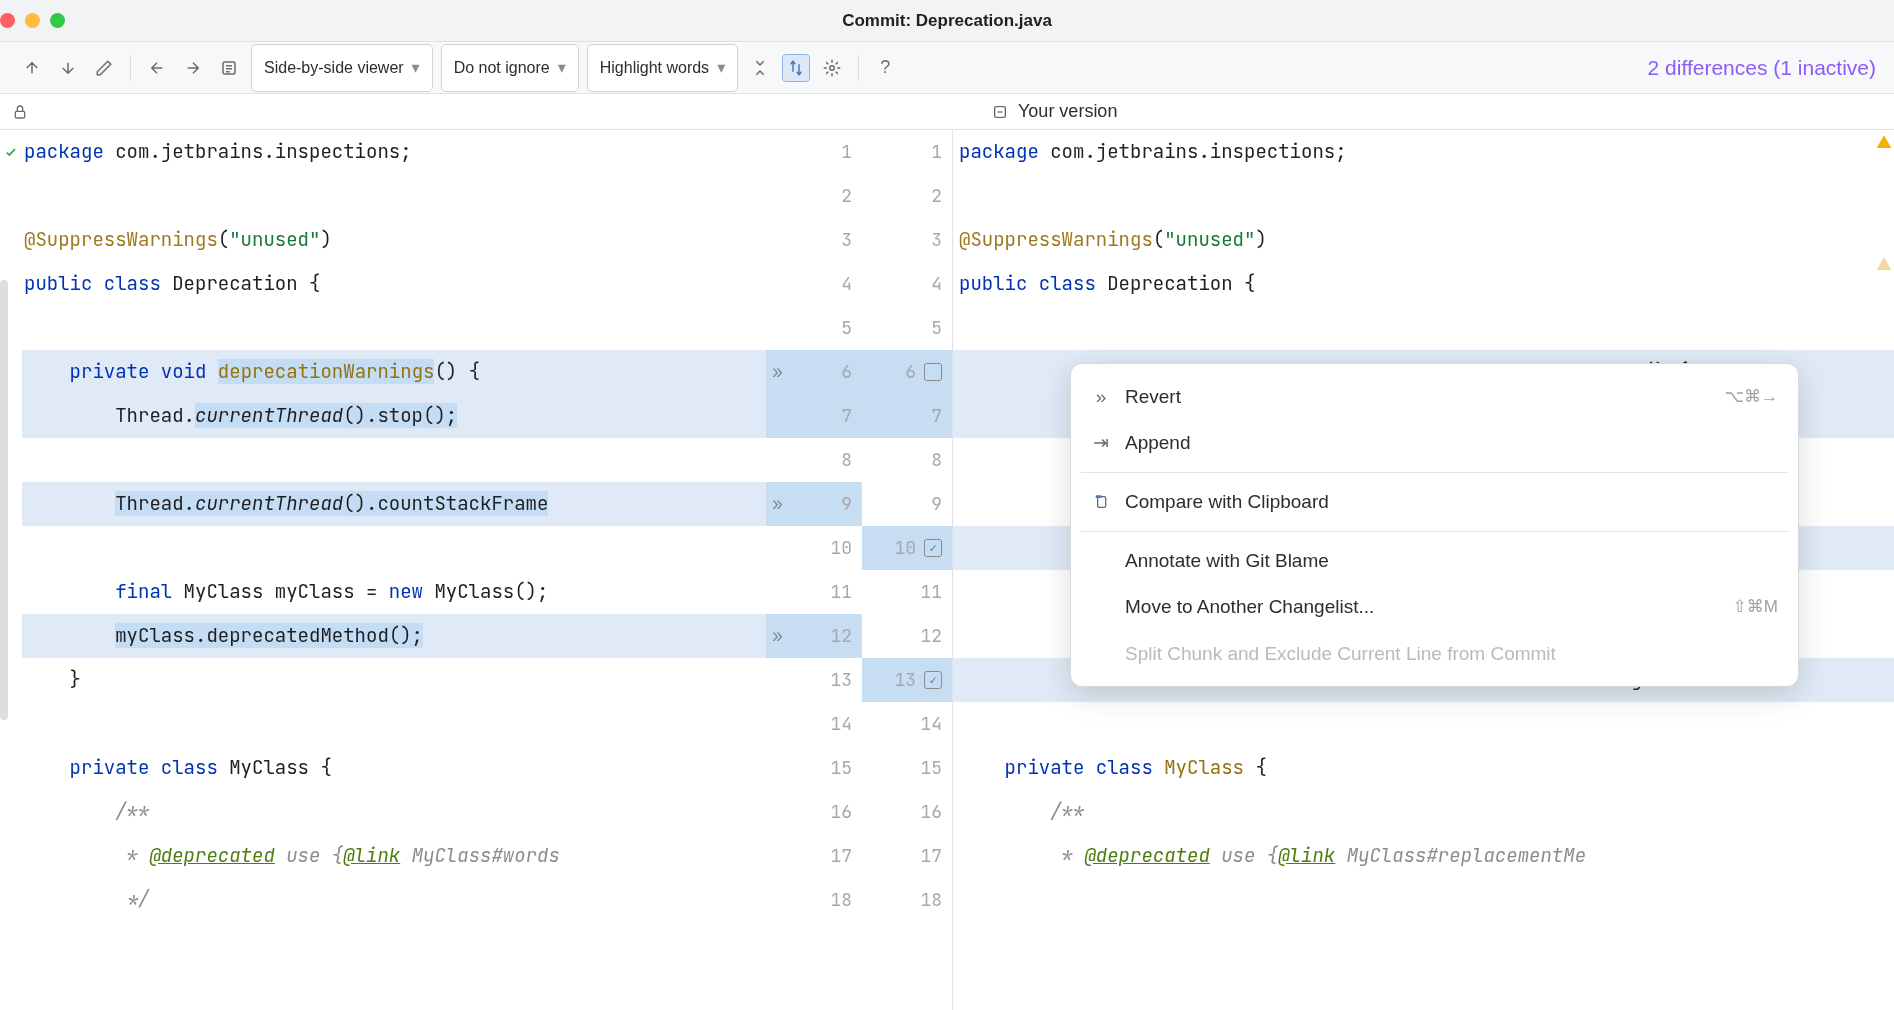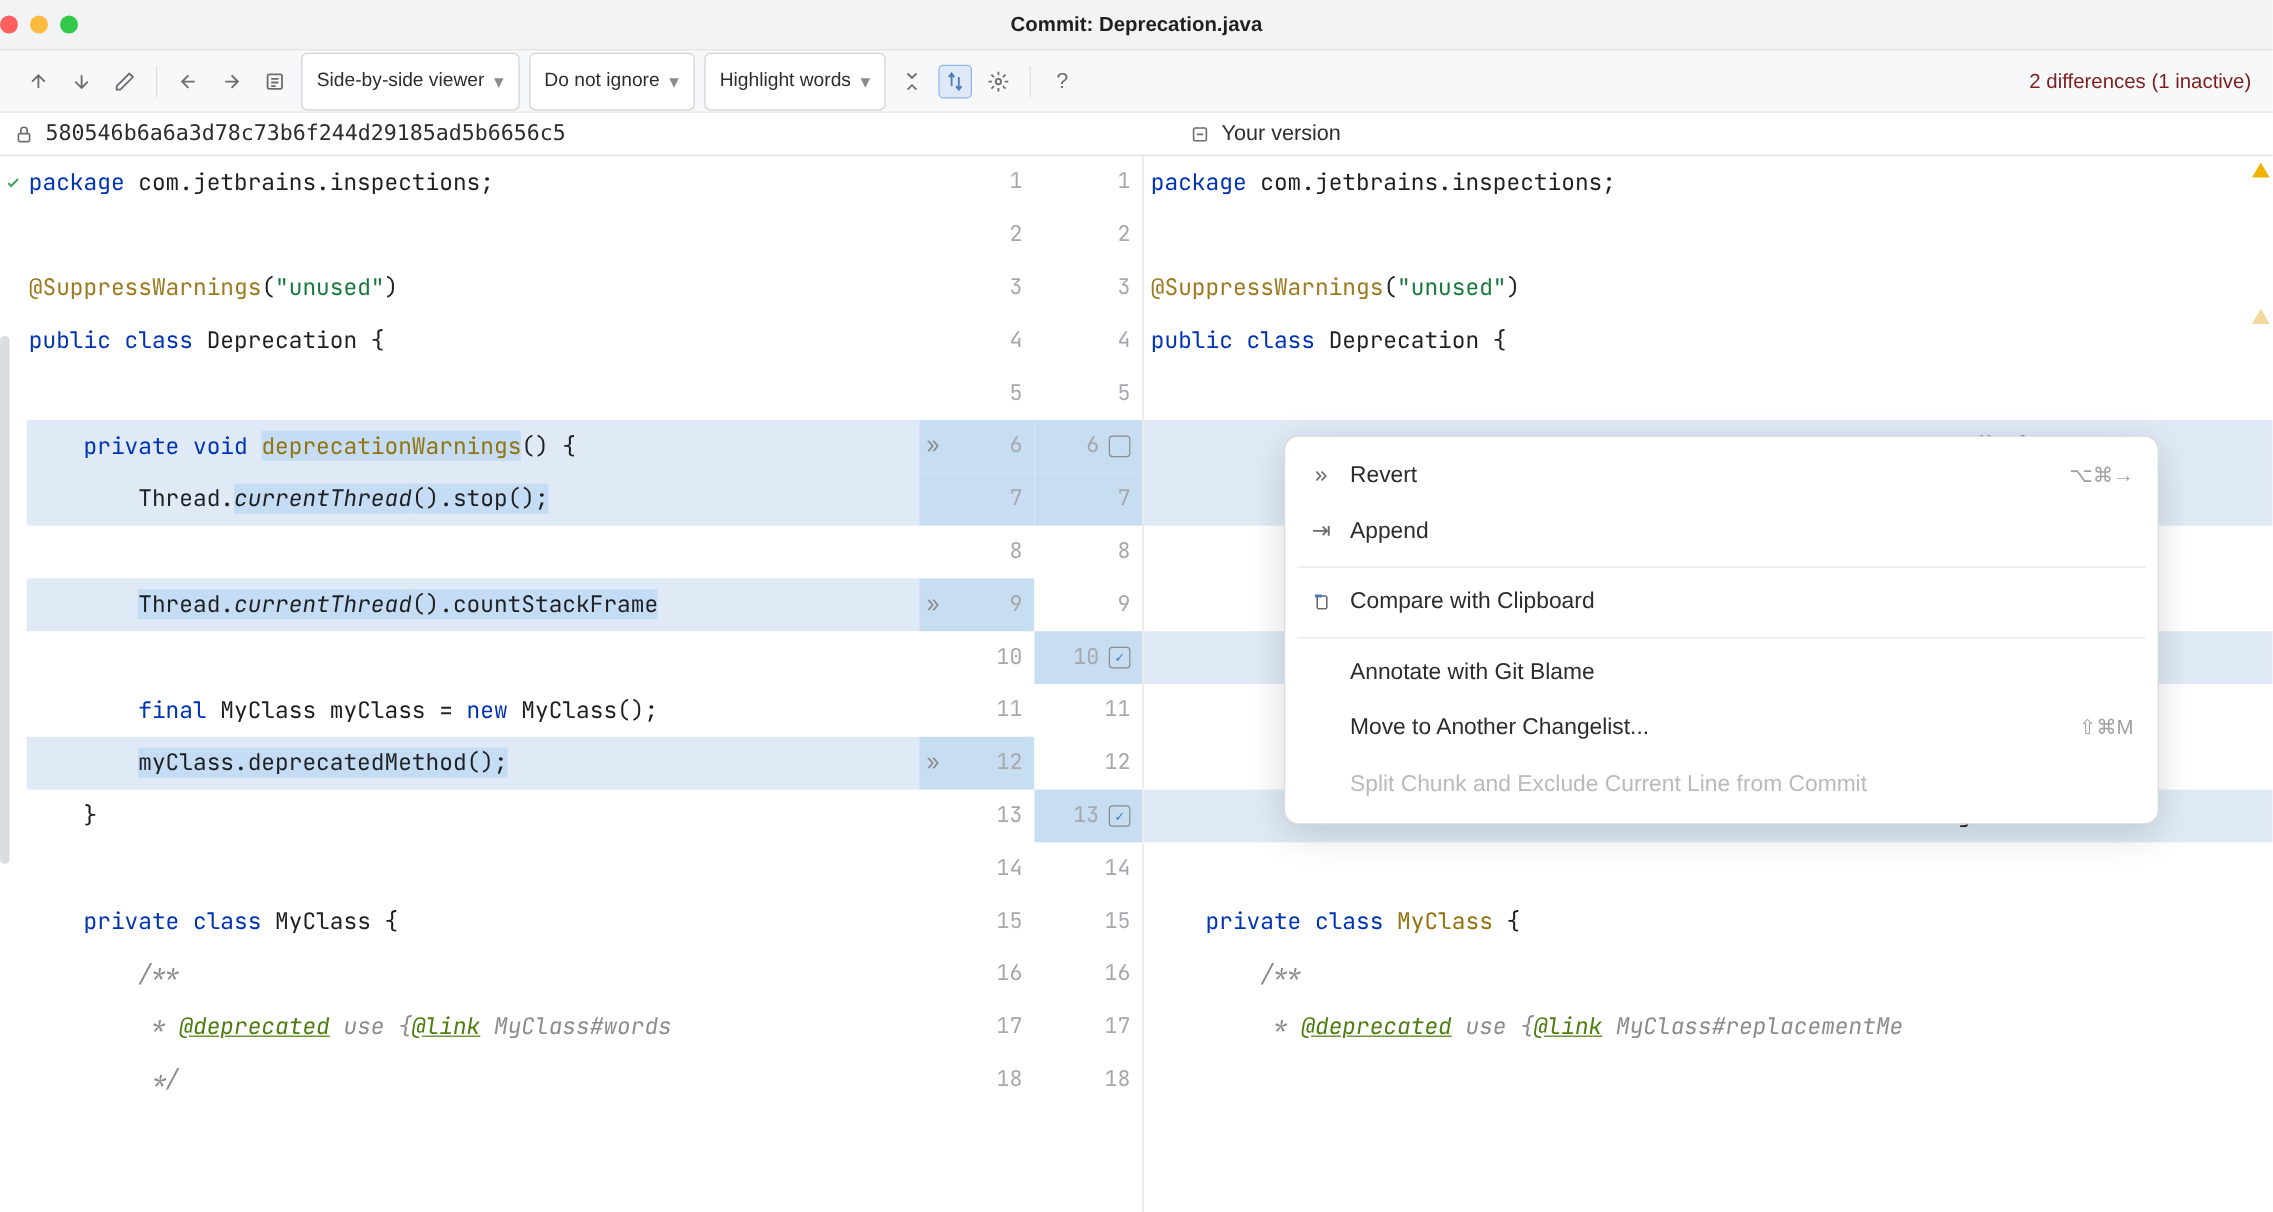--- a/index.html
+++ b/index.html
@@ -57,21 +57,21 @@
       padding: 0 12px;
       display: flex;
       align-items: center;
       gap: 8px;
       color: #2b2d2f;
       font-size: 16px;
       cursor: pointer;
     }
     .tb-dropdown .chev { color: #8a8c8e; }
     .tb-spacer { flex: 1; }
-    .tb-status { font-size: 17px; color: #7f1d1d; }
+    .tb-status { font-size: 21px; color: #8b5cf6; }
     .headers-row {
       height: 36px;
       display: flex;
       background: #fff;
       border-bottom: 1px solid #e0e1e4;
     }
     .header-left, .header-right {
       display: flex;
       align-items: center;
       gap: 10px;
@@ -231,21 +231,20 @@
   </div>
 
   <div class="headers-row">
     <div class="header-left">
       <span class="header-icon">
         <svg width="16" height="16" viewBox="0 0 24 24" fill="none" stroke="currentColor" stroke-width="2">
             <rect x="5" y="11" width="14" height="10" rx="2"></rect>
             <path d="M8 11V7a4 4 0 018 0v4"></path>
           </svg>
       </span>
-      <span style="font-family:Menlo,monospace;">580546b6a6a3d78c73b6f244d29185ad5b6656c5</span>
     </div>
     <div class="header-right">
       <span class="header-icon">
         <svg width="16" height="16" viewBox="0 0 24 24" fill="none" stroke="currentColor" stroke-width="2">
             <rect x="4" y="4" width="16" height="16" rx="2"></rect>
             <path d="M8 12h8"></path>
           </svg>
       </span>
       <span>Your version</span>
     </div>

